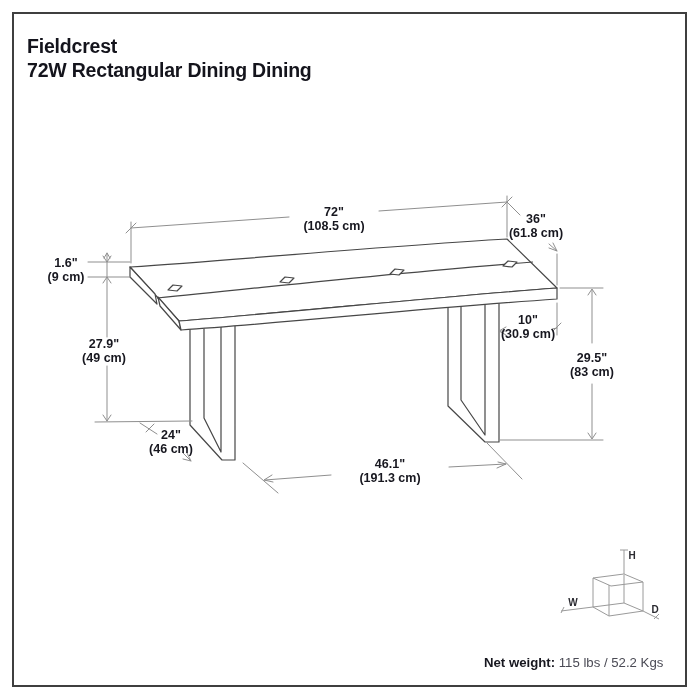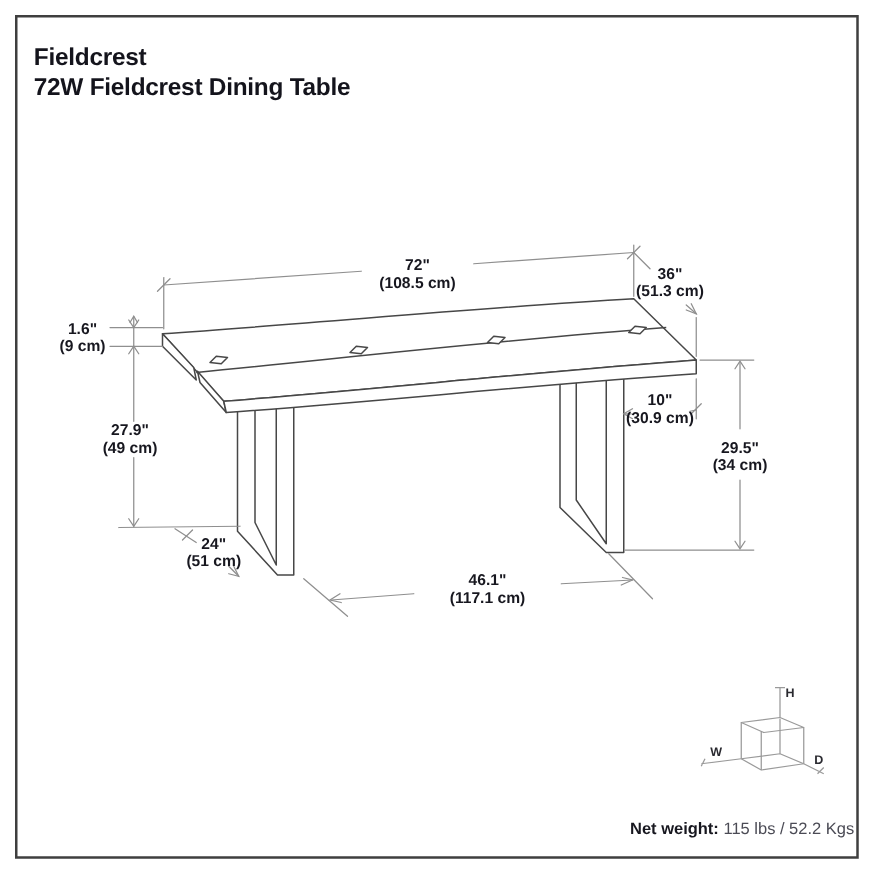--- a/index.html
+++ b/index.html
@@ -22,35 +22,35 @@
   .dim {
     position:absolute; transform:translate(-50%,-50%);
     text-align:center; font-weight:700; font-size:12.5px;
     line-height:14px; white-space:nowrap; color:#17171f;
   }
   .axis {
     position:absolute; transform:translate(-50%,-50%);
     font-weight:700; font-size:10px; color:#2a2a30;
   }
   .netweight {
-    position:absolute; left:504px; top:655px;
+    position:absolute; left:484px; top:655px;
     font-size:13.2px; white-space:nowrap; color:#4b4b55;
   }
   .netweight .nw-label { font-weight:700; color:#17171f; }
 </style>
 </head>
 <body>
 
 <div class="page">
 
   <div class="frame"></div>
 
   <div class="title">
     <div>Fieldcrest</div>
-    <div>72W Fieldcrest Dining Table</div>
+    <div>72W Rectangular Dining Dining</div>
   </div>
 
   <svg class="diagram-svg" width="700" height="700" viewBox="0 0 700 700">
 
     <g stroke="#474747" stroke-width="1.2" stroke-linejoin="round" fill="#ffffff">
       <path d="M190,312 L190,425 L222,460 L235,460 L235,312 Z"></path>
       <path d="M204,312 L204,418 L221,452 L221,312" fill="none"></path>
       <path d="M448,296 L448,406 L485,442 L499,442 L499,296 Z"></path>
       <path d="M461,296 L461,400 L485,435 L485,296" fill="none"></path>
     </g>
@@ -120,45 +120,45 @@
       <path d="M643,611 L659,619 M654,619 L659,614"></path>
     </g>
   </svg>
 
   <div class="dim" style="left:334px; top:219px;">
     <div>72"</div>
     <div>(108.5 cm)</div>
   </div>
   <div class="dim" style="left:536px; top:226px;">
     <div>36"</div>
-    <div>(51.3 cm)</div>
+    <div>(61.8 cm)</div>
   </div>
   <div class="dim" style="left:66px; top:270px;">
     <div>1.6"</div>
     <div>(9 cm)</div>
   </div>
   <div class="dim" style="left:104px; top:351px;">
     <div>27.9"</div>
     <div>(49 cm)</div>
   </div>
   <div class="dim" style="left:171px; top:442px;">
     <div>24"</div>
-    <div>(51 cm)</div>
+    <div>(46 cm)</div>
   </div>
   <div class="dim" style="left:528px; top:327px;">
     <div>10"</div>
     <div>(30.9 cm)</div>
   </div>
   <div class="dim" style="left:592px; top:365px;">
     <div>29.5"</div>
-    <div>(34 cm)</div>
+    <div>(83 cm)</div>
   </div>
   <div class="dim" style="left:390px; top:471px;">
     <div>46.1"</div>
-    <div>(117.1 cm)</div>
+    <div>(191.3 cm)</div>
   </div>
 
   <div class="axis" style="left:632px; top:555px;">H</div>
   <div class="axis" style="left:573px; top:602px;">W</div>
   <div class="axis" style="left:655px; top:609px;">D</div>
 
   <div class="netweight">
     <span class="nw-label">Net weight:</span>
     <span class="nw-value">115 lbs / 52.2 Kgs</span>
   </div>

